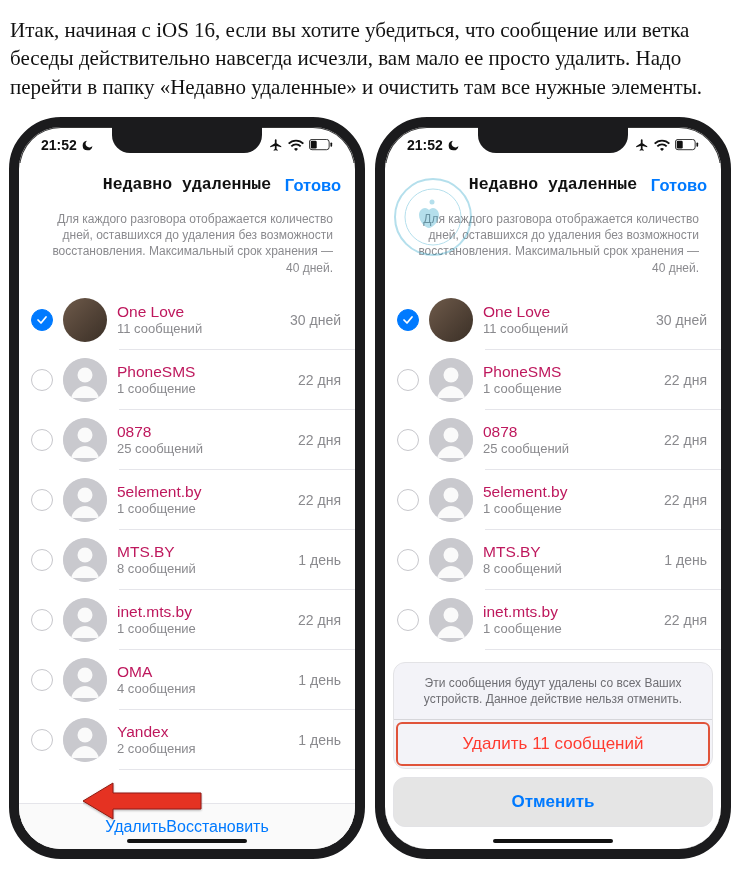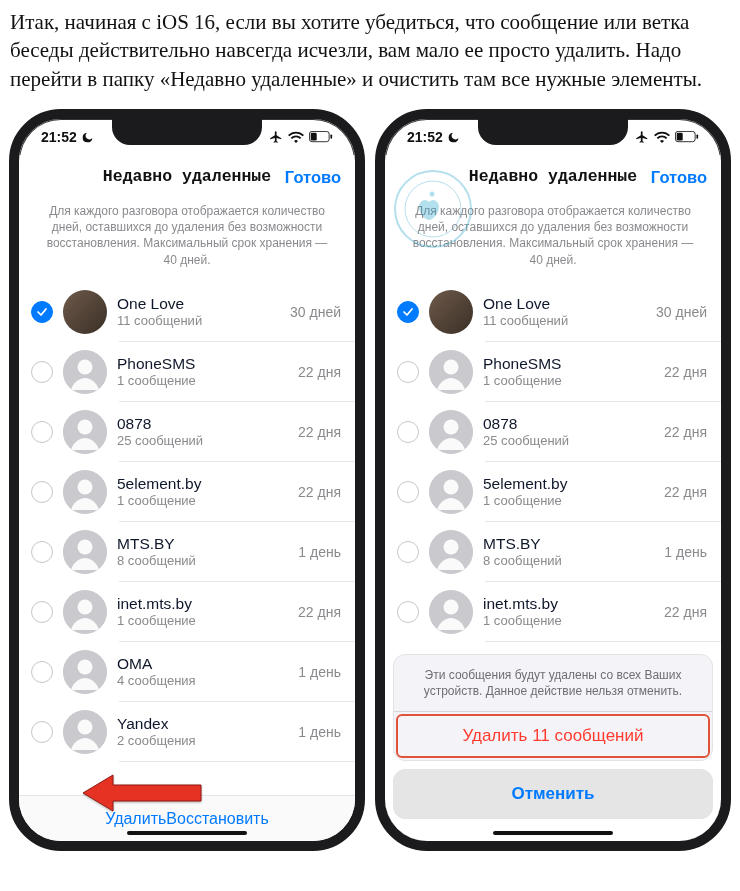--- a/index.html
+++ b/index.html
@@ -4,21 +4,21 @@
 <style>
   :root{
     --ios-blue:#007aff;
     --ios-red:#ff3b30;
     --ios-sep:#e5e5ea;
     --ios-grey-text:#8a8a8e;
     --ios-bg:#f8f8f9;
   }
   *{box-sizing:border-box;font-family:-apple-system,BlinkMacSystemFont,"Helvetica Neue",Arial,sans-serif;}
   html,body{margin:0;padding:0;background:#fff;}
-  .page{width:740px;margin:0 auto;}
+  .page{width:740px;margin:8px auto;}
   .article-text{
     font-family:Georgia,"Times New Roman",serif;
     font-size:21px;line-height:1.35;color:#111;
     padding:8px 10px 16px 10px;font-weight:500;
   }
   .phones{display:flex;gap:10px;justify-content:center;padding:0 4px 10px;}
   .phone{
     width:356px;height:742px;
     border:10px solid #1b1b1d;border-radius:52px;
     background:#fff;position:relative;
@@ -43,21 +43,21 @@
     height:44px;display:flex;align-items:center;justify-content:center;
     position:relative;border-bottom:0.5px solid transparent;
   }
   .nav-title{font-size:16.5px;font-weight:600;color:#111;font-family:Liberation Mono, monospace;}
   .nav-right{
     position:absolute;right:14px;top:0;height:44px;display:flex;align-items:center;
     color:var(--ios-blue);font-size:16.5px;font-weight:600;
   }
   .subhead{
     padding:4px 22px 14px;font-size:12px;line-height:1.35;color:var(--ios-grey-text);
-    text-align:center;
+    text-align:right;
   }
   .list{flex:1;overflow:hidden;}
   .row{
     display:flex;align-items:center;gap:10px;
     padding:7px 14px 7px 12px;min-height:60px;position:relative;
   }
   .row::after{
     content:"";position:absolute;left:100px;right:0;bottom:0;height:0.6px;background:var(--ios-sep);
   }
   .radio{
@@ -67,21 +67,21 @@
   .radio.checked{background:var(--ios-blue);border-color:var(--ios-blue);}
   .radio.checked svg{display:block;}
   .radio svg{display:none;}
   .avatar{
     width:44px;height:44px;border-radius:50%;background:#d1d1d6;
     flex:0 0 44px;display:flex;align-items:center;justify-content:center;overflow:hidden;
   }
   .avatar svg{display:block;}
   .avatar.photo{background:linear-gradient(135deg,#6e5a4a 0%,#3a2f26 100%);}
   .row-main{flex:1;min-width:0;}
-  .row-title{font-size:15.5px;color:#0f172a;line-height:1.15;}
+  .row-title{font-size:15.5px;color:#be185d;line-height:1.15;}
   .row-sub{font-size:13px;color:var(--ios-grey-text);line-height:1.2;margin-top:1px;}
   .row-right{font-size:14px;color:var(--ios-grey-text);white-space:nowrap;}
   .toolbar{
     height:46px;border-top:0.5px solid var(--ios-sep);
     display:flex;align-items:center;justify-content:center;
     padding:0 18px;background:#fafafa;
   }
   .toolbar-btn{font-size:16px;color:var(--ios-blue);}
   .home-ind{
     position:absolute;bottom:6px;left:50%;transform:translateX(-50%);

